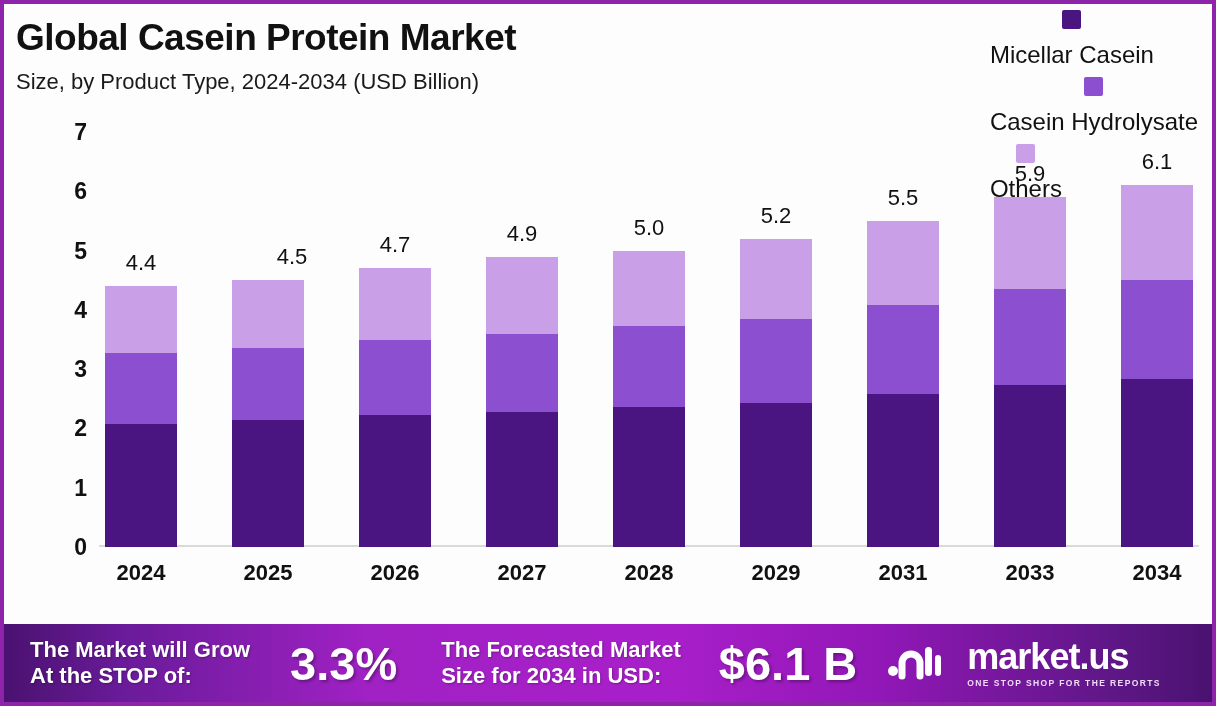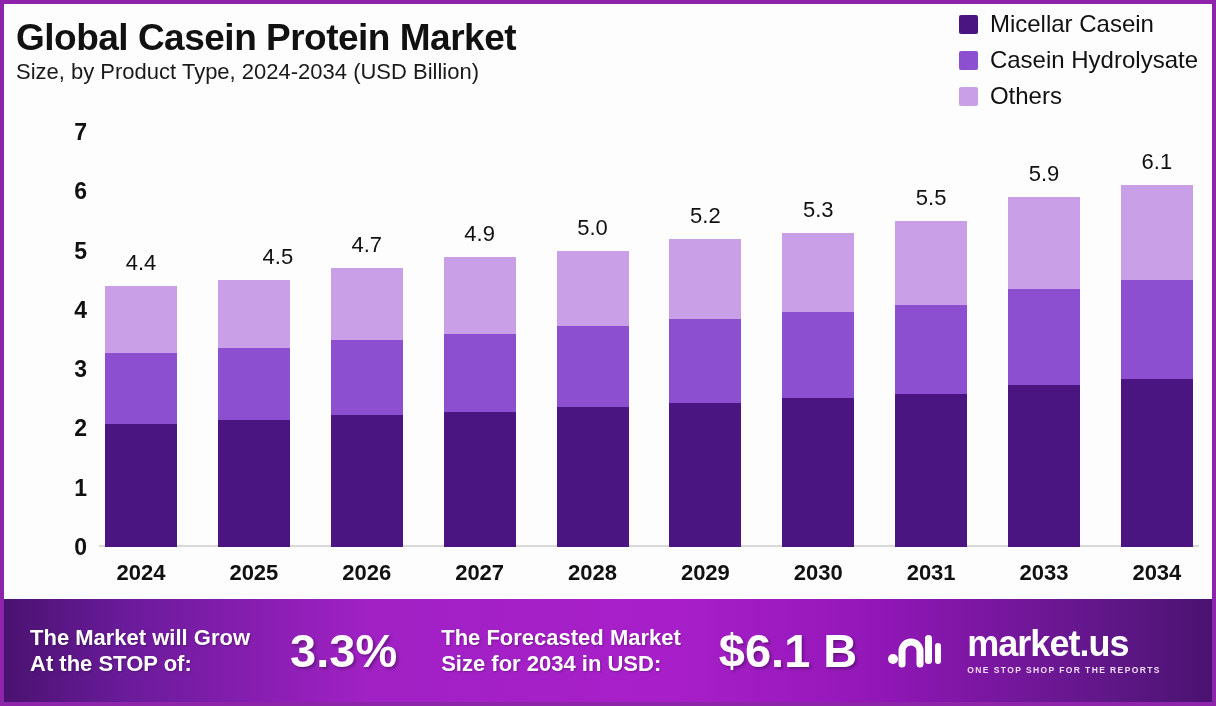--- a/index.html
+++ b/index.html
@@ -17,29 +17,30 @@
     overflow:hidden;
   }
 
   
   .header { position:absolute; left:12px; top:14px; }
   .title {
     font-size:37px; font-weight:bold; color:#111111;
     letter-spacing:-0.5px; line-height:1.1; white-space:nowrap;
   }
   .subtitle {
+    margin-top:10px;
     font-size:22px; color:#1a1a1a; font-weight:400; white-space:nowrap;
   }
 
   
   .legend {
     position:absolute; right:14px; top:6px;
     display:flex; flex-direction:column; gap:8px; align-items:flex-start;
   }
-  .legend-row { display:flex; align-items:center; gap:12px; }
+  .legend-row { display:flex; align-items:center; gap:12px;flex-direction:column; }
   .legend-swatch { width:19px; height:19px; border-radius:2px; flex:none; }
   .legend-label { font-size:24px; color:#111; white-space:nowrap; }
 
   
   .plot {
     position:absolute;
     left:95px; top:128px;
     width:1100px; height:415px;
   }
   .axis-line {
@@ -73,21 +74,21 @@
   .xlabel {
     position:absolute; top:100%; left:50%;
     transform:translateX(-50%);
     margin-top:13px;
     font-size:22px; font-weight:bold; color:#111; white-space:nowrap;
   }
 
   
   .footer {
     position:absolute; left:0; right:0; bottom:0;
-    height:103px;
+    height:78px;
     background:linear-gradient(90deg,#4a1270 0%, #6a1b9a 10%, #a021c4 30%, #a81fc9 55%, #9317b8 72%, #5e1786 92%, #4a1270 100%);
     display:flex; align-items:center;
     padding:0 16px 0 26px;
     overflow:hidden;
   }
   .f-text {
     color:#ffffff; font-weight:bold; font-size:22px; line-height:1.18;
     text-shadow:1px 1px 2px rgba(0,0,0,.28);
     white-space:nowrap;
   }
@@ -185,27 +186,20 @@
           <div class="seg" style="height: 139.914px; background: rgb(74, 21, 128);"></div>
           <div class="bar-total" style="bottom: 306.429px;">5.0</div>
           <div class="xlabel">2028</div>
         </div>
         <div class="bar-group">
           <div class="seg" style="height: 80.6286px; background: rgb(201, 160, 232);"></div>
           <div class="seg" style="height: 83.5929px; background: rgb(139, 79, 208);"></div>
           <div class="seg" style="height: 144.064px; background: rgb(74, 21, 128);"></div>
           <div class="bar-total" style="bottom: 318.286px;">5.2</div>
           <div class="xlabel">2029</div>
-        </div>
-        <div class="bar-group">
-          <div class="seg" style="height: 78.85px; background: rgb(201, 160, 232);"></div>
-          <div class="seg" style="height: 86.5571px; background: rgb(139, 79, 208);"></div>
-          <div class="seg" style="height: 148.807px; background: rgb(74, 21, 128);"></div>
-          <div class="bar-total" style="bottom: 324.214px;">5.3</div>
-          <div class="xlabel">2030</div>
         </div>
         <div class="bar-group">
           <div class="seg" style="height: 84.1857px; background: rgb(201, 160, 232);"></div>
           <div class="seg" style="height: 88.9286px; background: rgb(139, 79, 208);"></div>
           <div class="seg" style="height: 152.957px; background: rgb(74, 21, 128);"></div>
           <div class="bar-total" style="bottom: 336.071px;">5.5</div>
           <div class="xlabel">2031</div>
         </div>
         <div class="bar-group">
           <div class="seg" style="height: 91.8929px; background: rgb(201, 160, 232);"></div>

